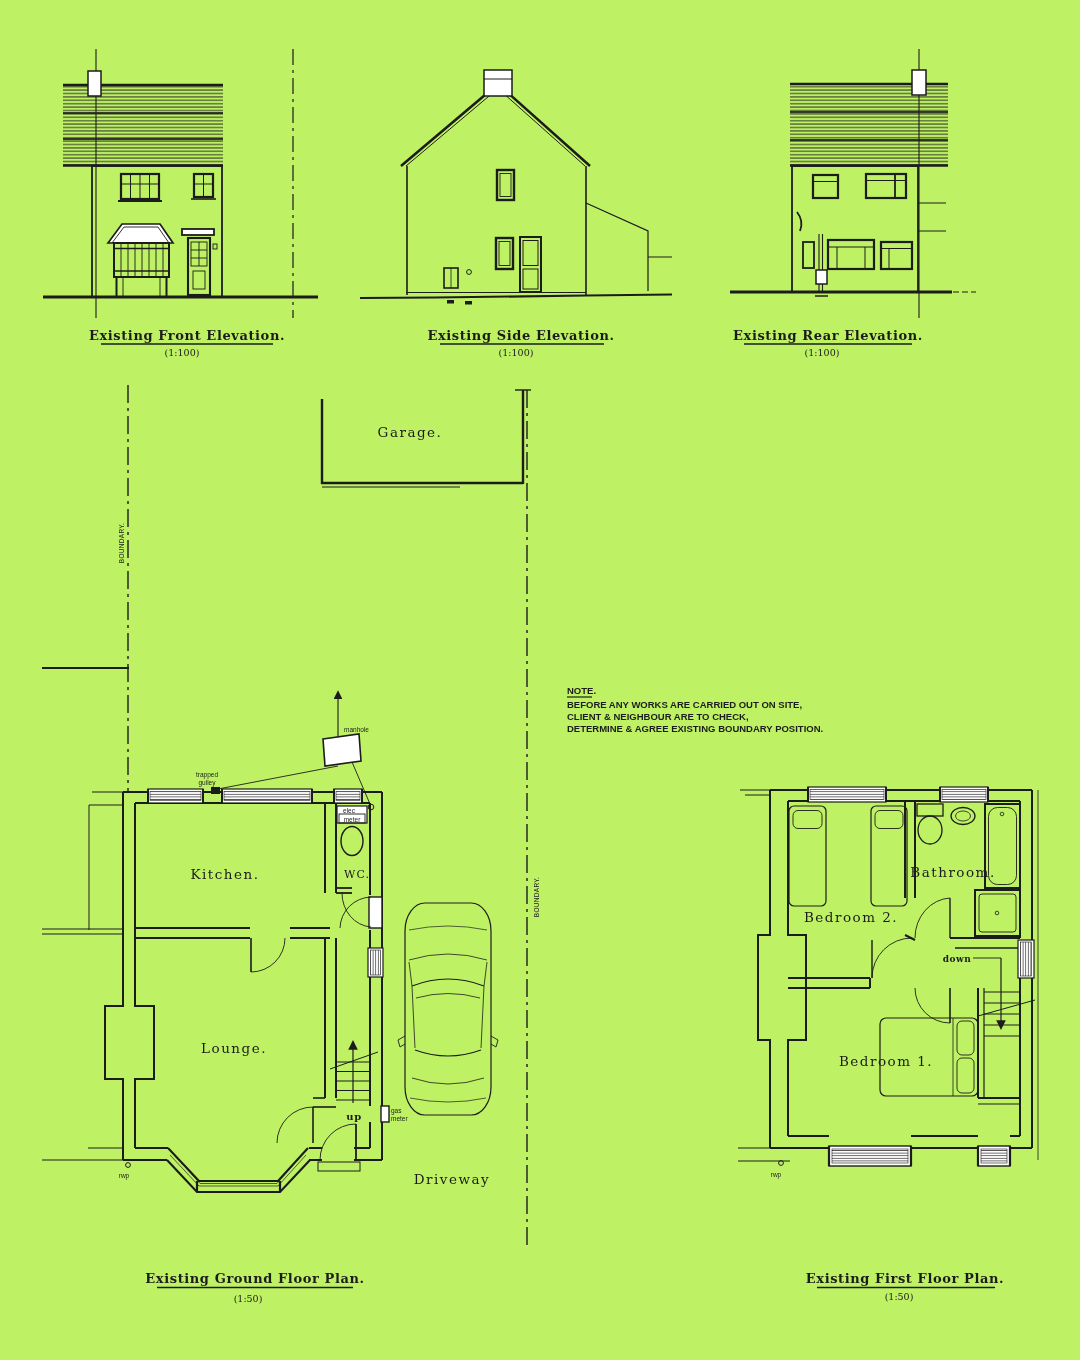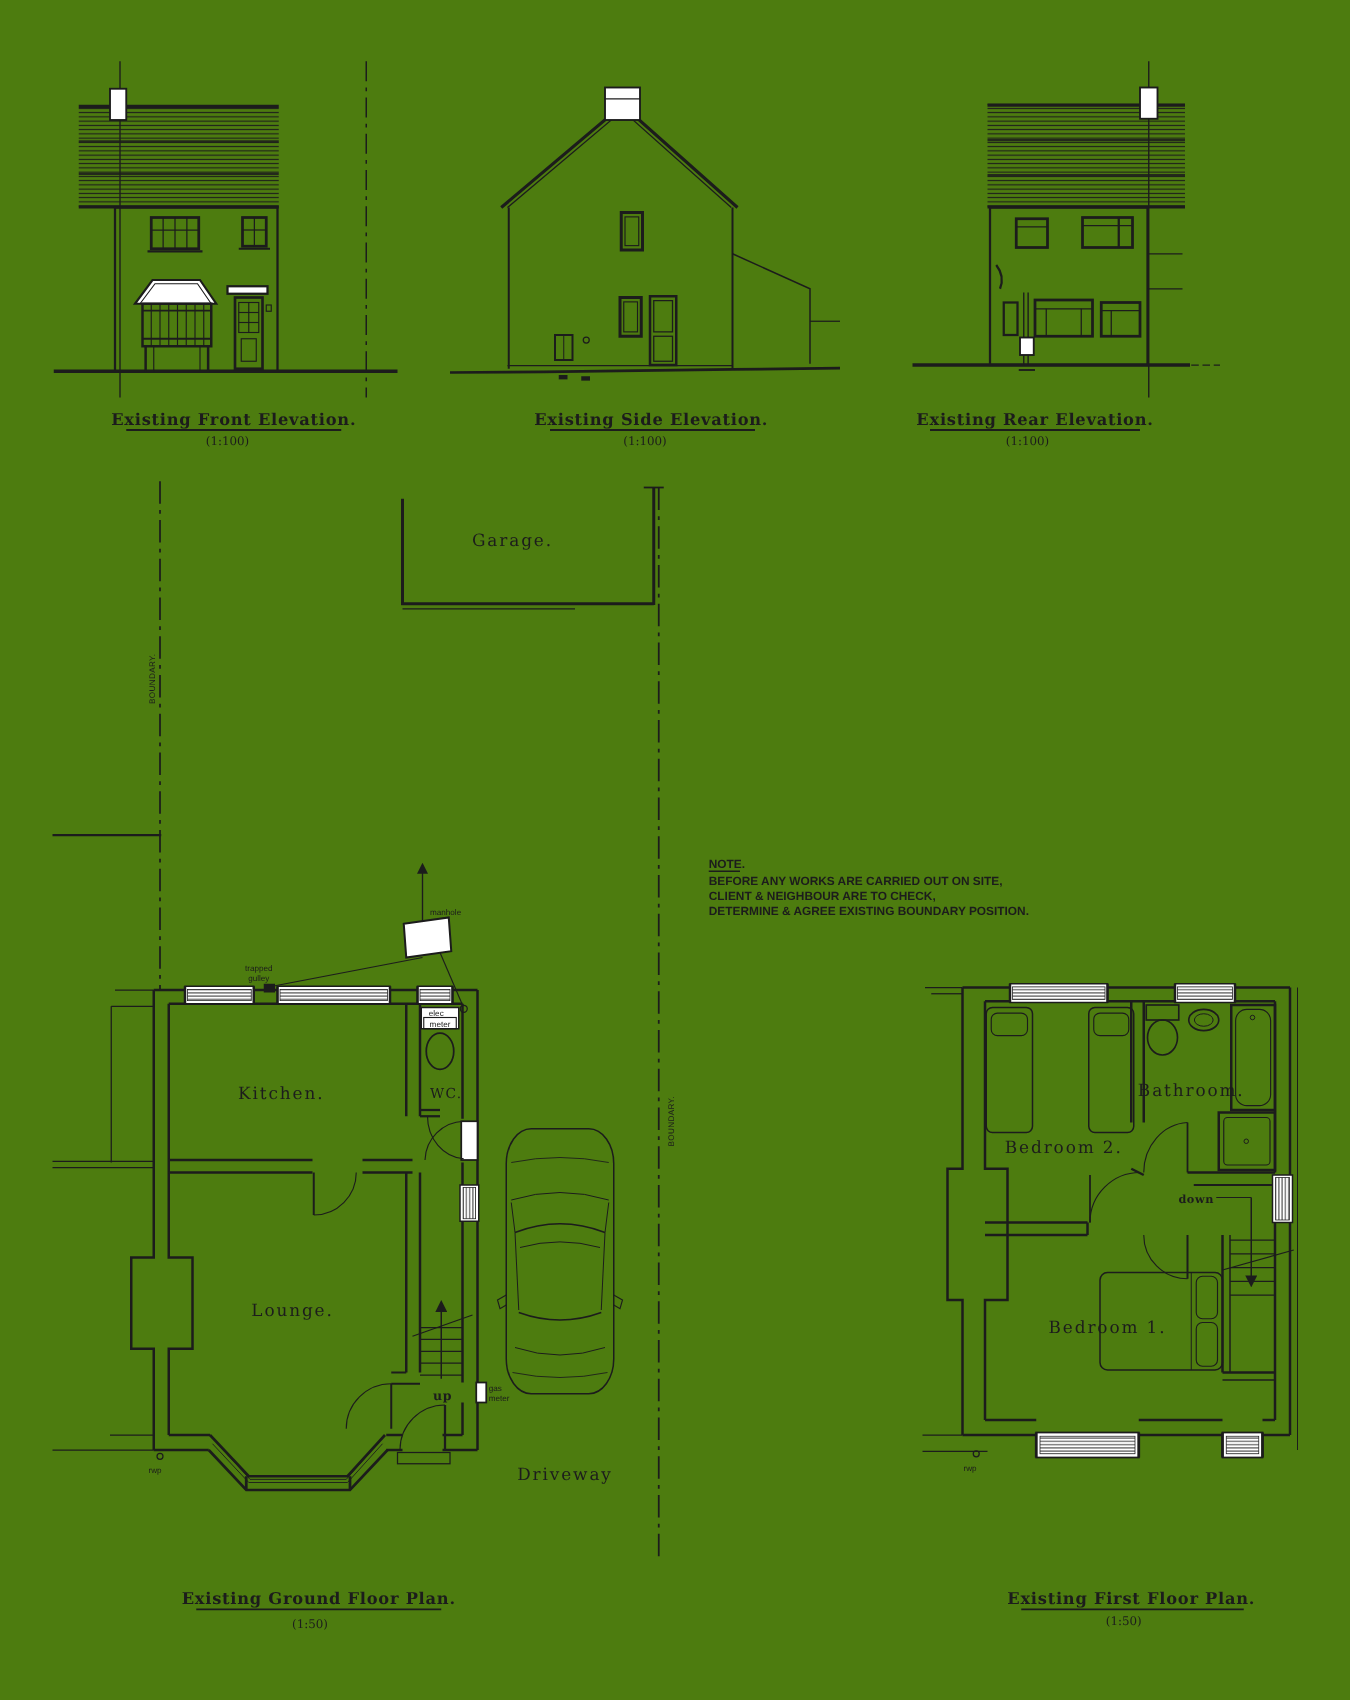--- a/index.html
+++ b/index.html
@@ -1,16 +1,16 @@
 <!DOCTYPE html>
 <html><head>
 <meta charset="utf-8">
 <style>
   html,body{margin:0;padding:0;background:#e8e8e8;}
-  #sheet{position:relative;width:1080px;height:1360px;background:#4d7c0f;margin:0 auto;overflow:hidden;}
+  #sheet{position:relative;width:1080px;height:1360px;background:#bef264;margin:0 auto;overflow:hidden;}
   svg{position:absolute;left:0;top:0;}
   text{fill:#1c1c1c;}
   .t-title{font-family:"DejaVu Serif",serif;font-weight:bold;font-size:13px;letter-spacing:0.6px;}
   .t-scale{font-family:"DejaVu Serif",serif;font-size:9.5px;}
   .t-room{font-family:"DejaVu Serif",serif;font-size:13.5px;letter-spacing:1.5px;}
   .t-room-sm{font-family:"DejaVu Serif",serif;font-size:11px;letter-spacing:1px;}
   .t-up{font-family:"DejaVu Serif",serif;font-weight:bold;font-size:10px;letter-spacing:0.5px;}
   .t-down{font-family:"DejaVu Serif",serif;font-weight:bold;font-size:9px;letter-spacing:0.5px;}
   .t-tiny{font-family:"Liberation Sans",sans-serif;font-size:6.5px;}
   .t-note{font-family:"Liberation Sans",sans-serif;font-weight:bold;font-size:9.5px;letter-spacing:0px;}

